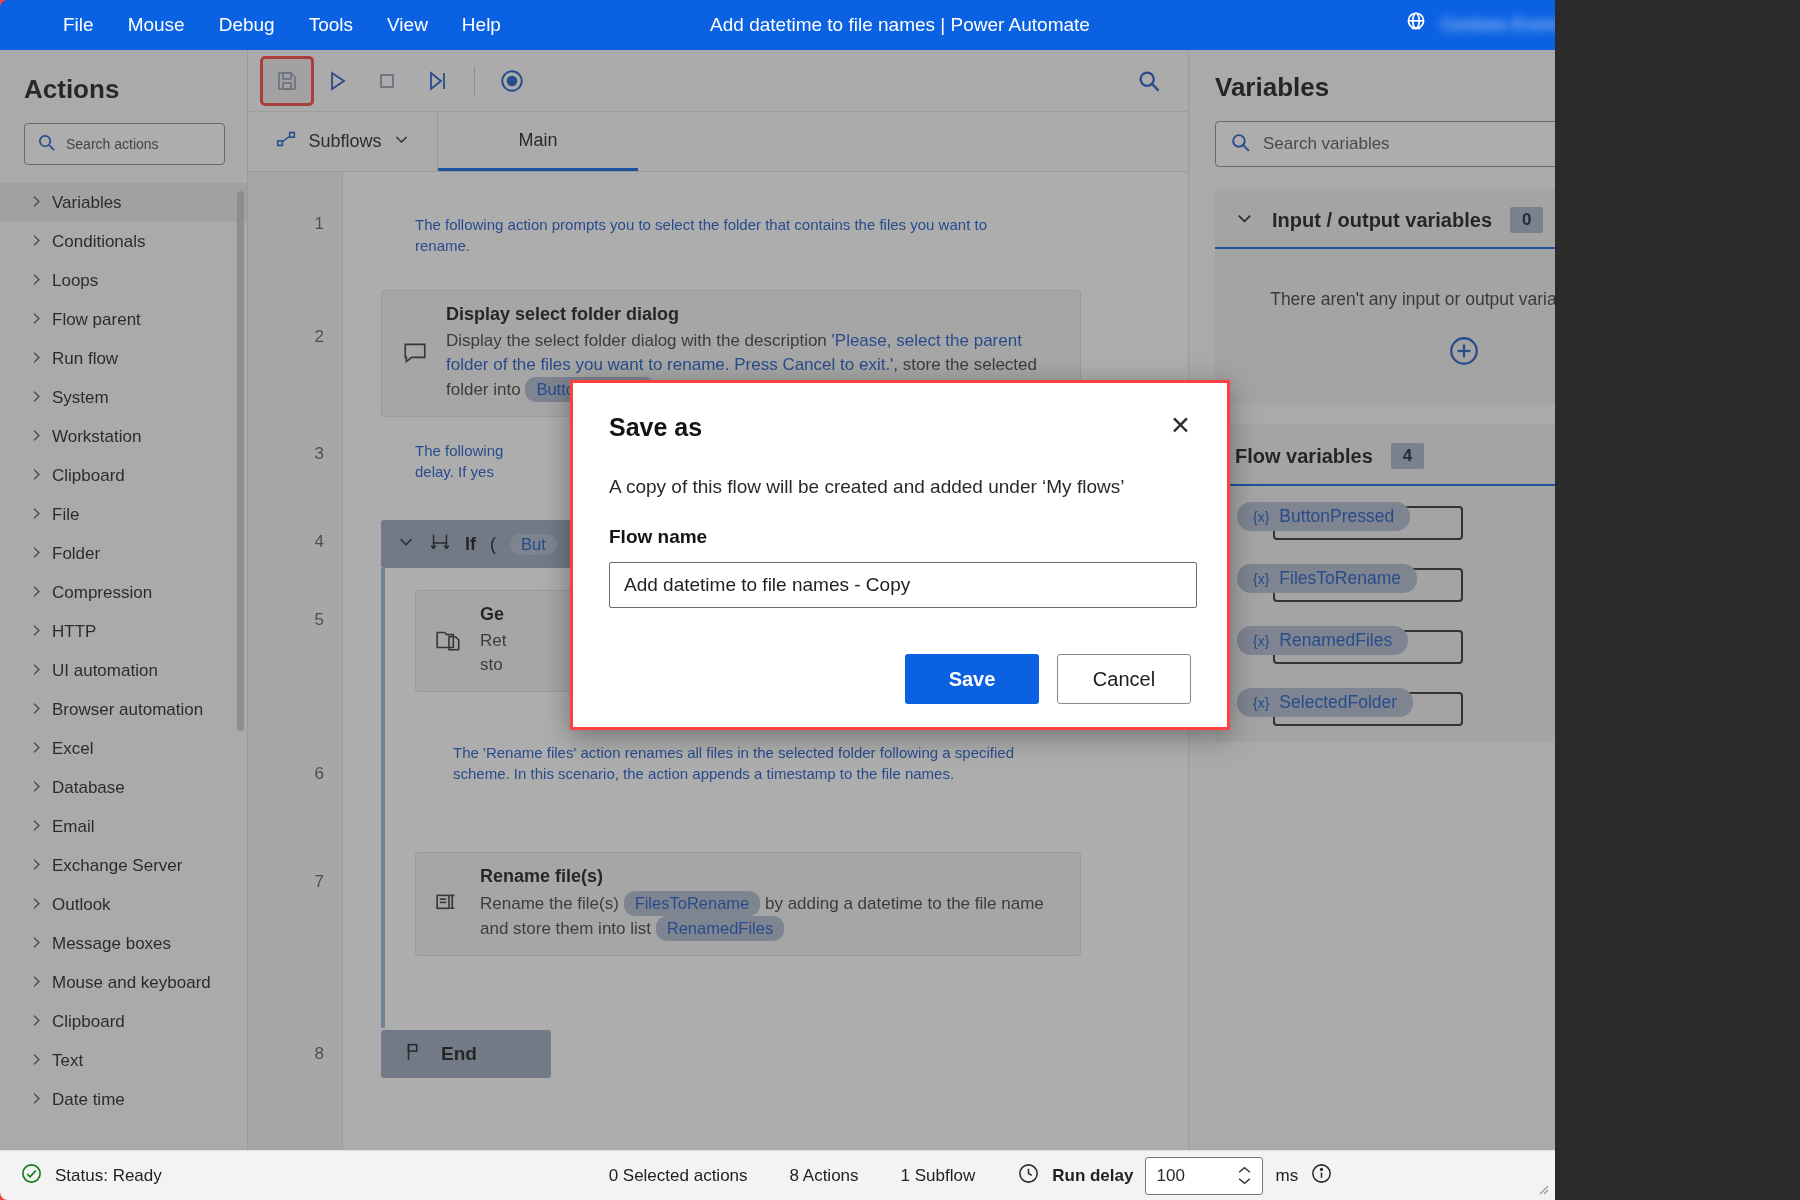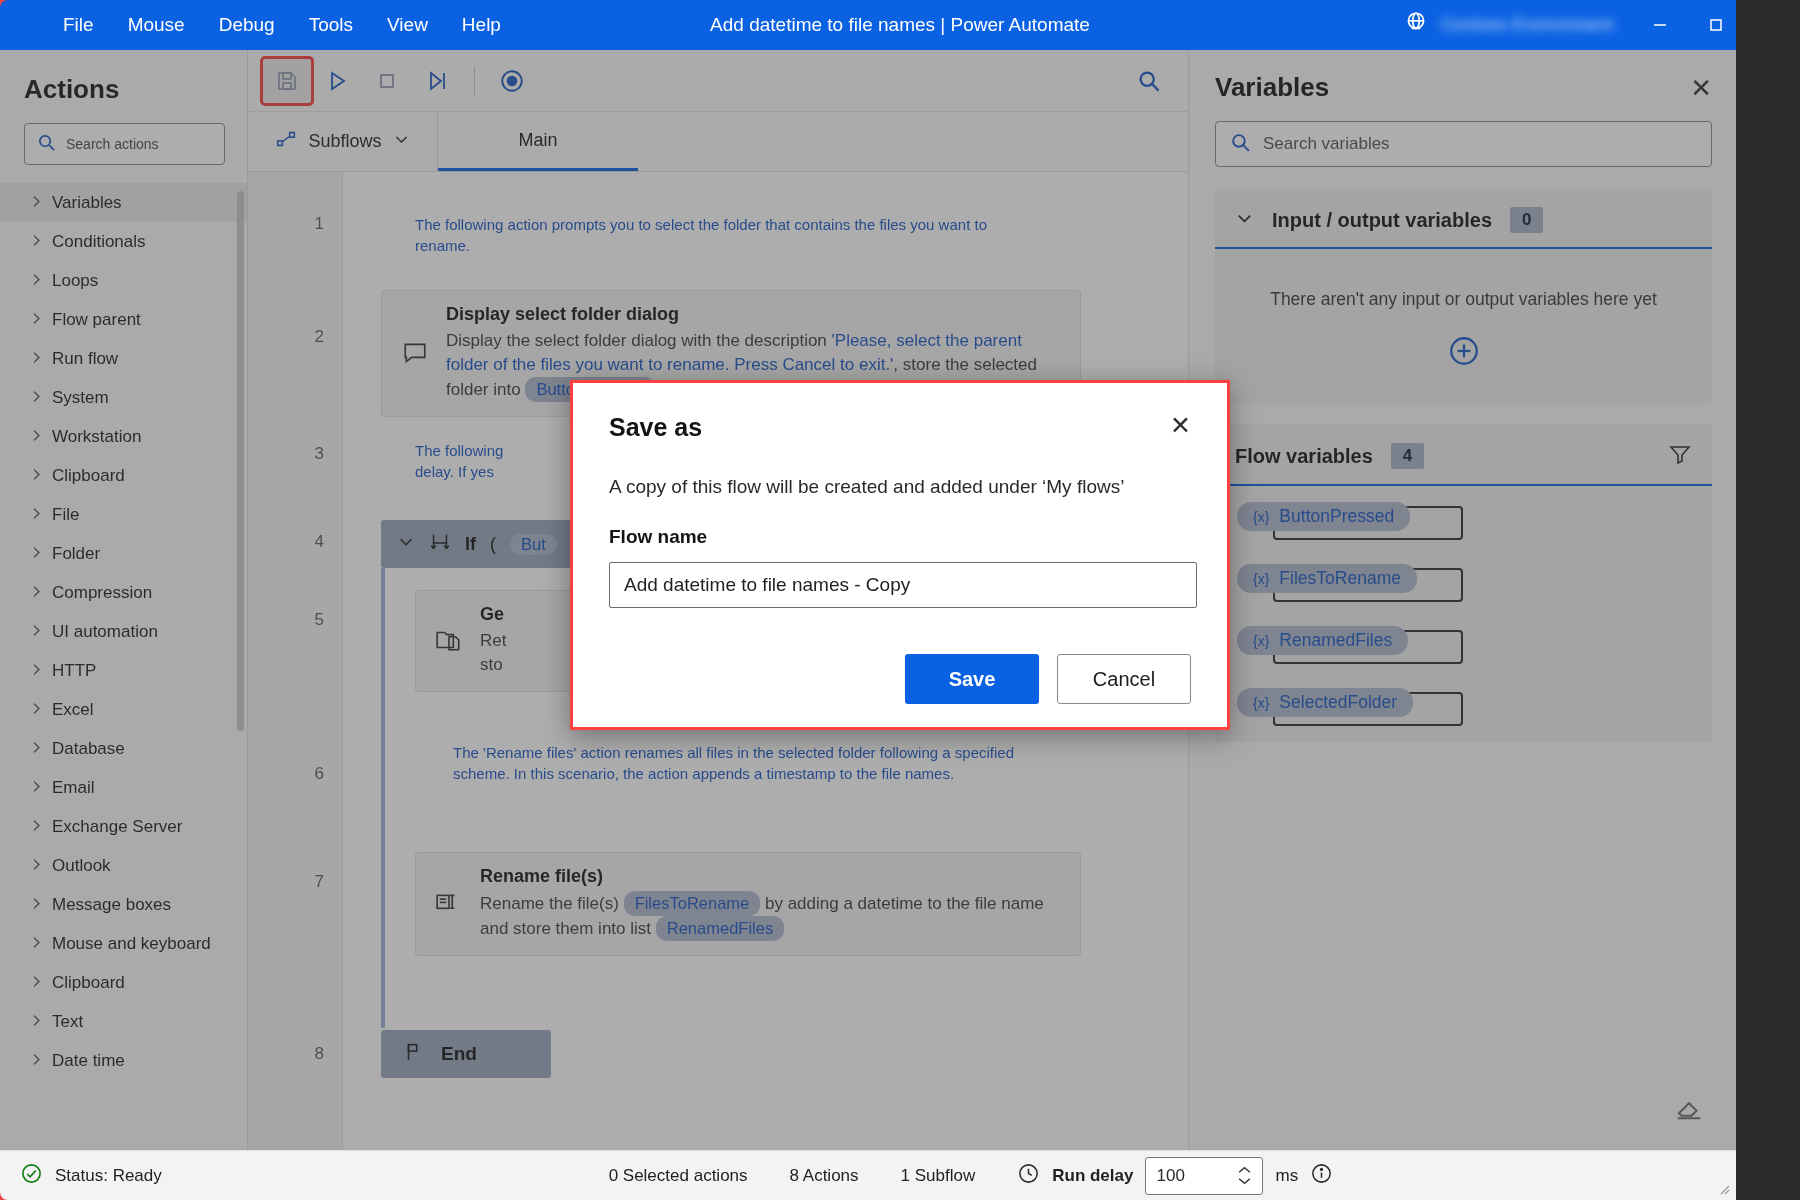--- a/index.html
+++ b/index.html
@@ -5,21 +5,21 @@
 <style>
   * { box-sizing: border-box; margin: 0; padding: 0; }
   html, body {
     width: 1800px; height: 1200px;
     overflow: hidden;
     font-family: "Liberation Sans", sans-serif;
     background: #2b2b2b;
   }
   #app {
     position: relative;
-    width: 1736px; height: 1200px;
+    width: 1555px; height: 1200px;
     background: #ef4444;
     overflow: hidden;
   }
 
   
   .titlebar {
     position: absolute; top: 0; left: 0;
     width: 1800px; height: 50px;
     background: #0a62e3;
     display: flex; align-items: center;
@@ -561,27 +561,33 @@
           <div class="act-item">
             <span class="act-chev"><svg width="13" height="13" viewBox="0 0 16 16" fill="none" stroke="#4a4a4a" stroke-width="1.6">
                 <path d="M5 2l6 6-6 6"></path>
               </svg></span>
             <span>Compression</span>
           </div>
           <div class="act-item">
             <span class="act-chev"><svg width="13" height="13" viewBox="0 0 16 16" fill="none" stroke="#4a4a4a" stroke-width="1.6">
                 <path d="M5 2l6 6-6 6"></path>
               </svg></span>
+            <span>HTTP</span>
+          </div>
+          <div class="act-item">
+            <span class="act-chev"><svg width="13" height="13" viewBox="0 0 16 16" fill="none" stroke="#4a4a4a" stroke-width="1.6">
+                <path d="M5 2l6 6-6 6"></path>
+              </svg></span>
             <span>UI automation</span>
           </div>
           <div class="act-item">
             <span class="act-chev"><svg width="13" height="13" viewBox="0 0 16 16" fill="none" stroke="#4a4a4a" stroke-width="1.6">
                 <path d="M5 2l6 6-6 6"></path>
               </svg></span>
-            <span>HTTP</span>
+            <span>Browser automation</span>
           </div>
           <div class="act-item">
             <span class="act-chev"><svg width="13" height="13" viewBox="0 0 16 16" fill="none" stroke="#4a4a4a" stroke-width="1.6">
                 <path d="M5 2l6 6-6 6"></path>
               </svg></span>
             <span>Excel</span>
           </div>
           <div class="act-item">
             <span class="act-chev"><svg width="13" height="13" viewBox="0 0 16 16" fill="none" stroke="#4a4a4a" stroke-width="1.6">
                 <path d="M5 2l6 6-6 6"></path>

